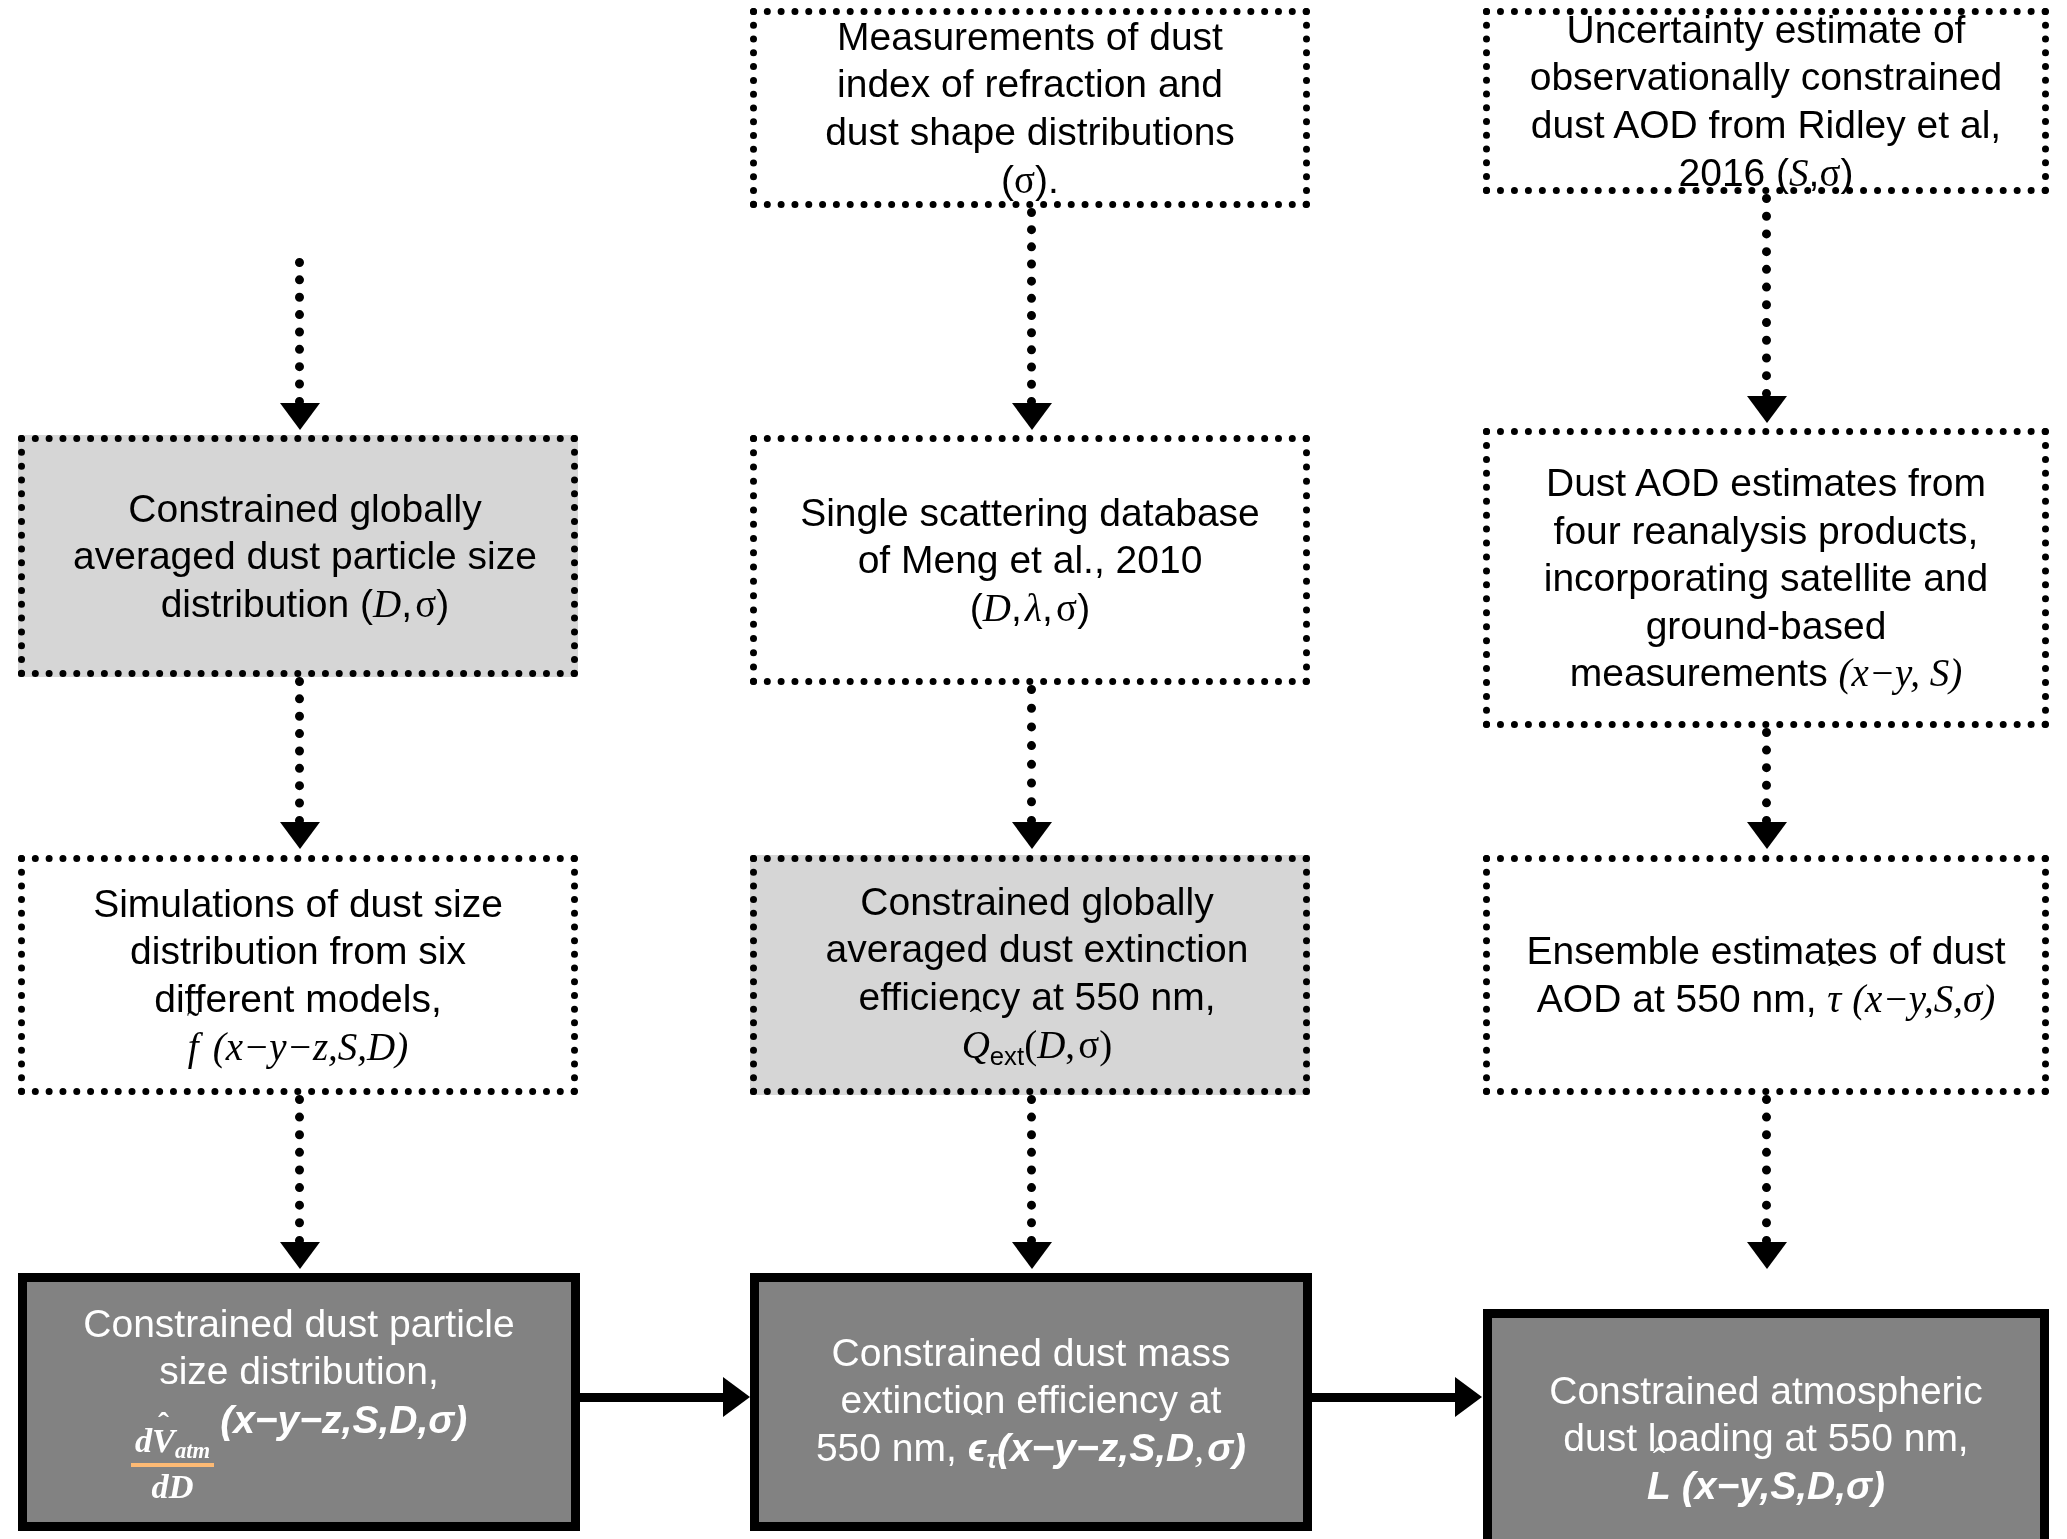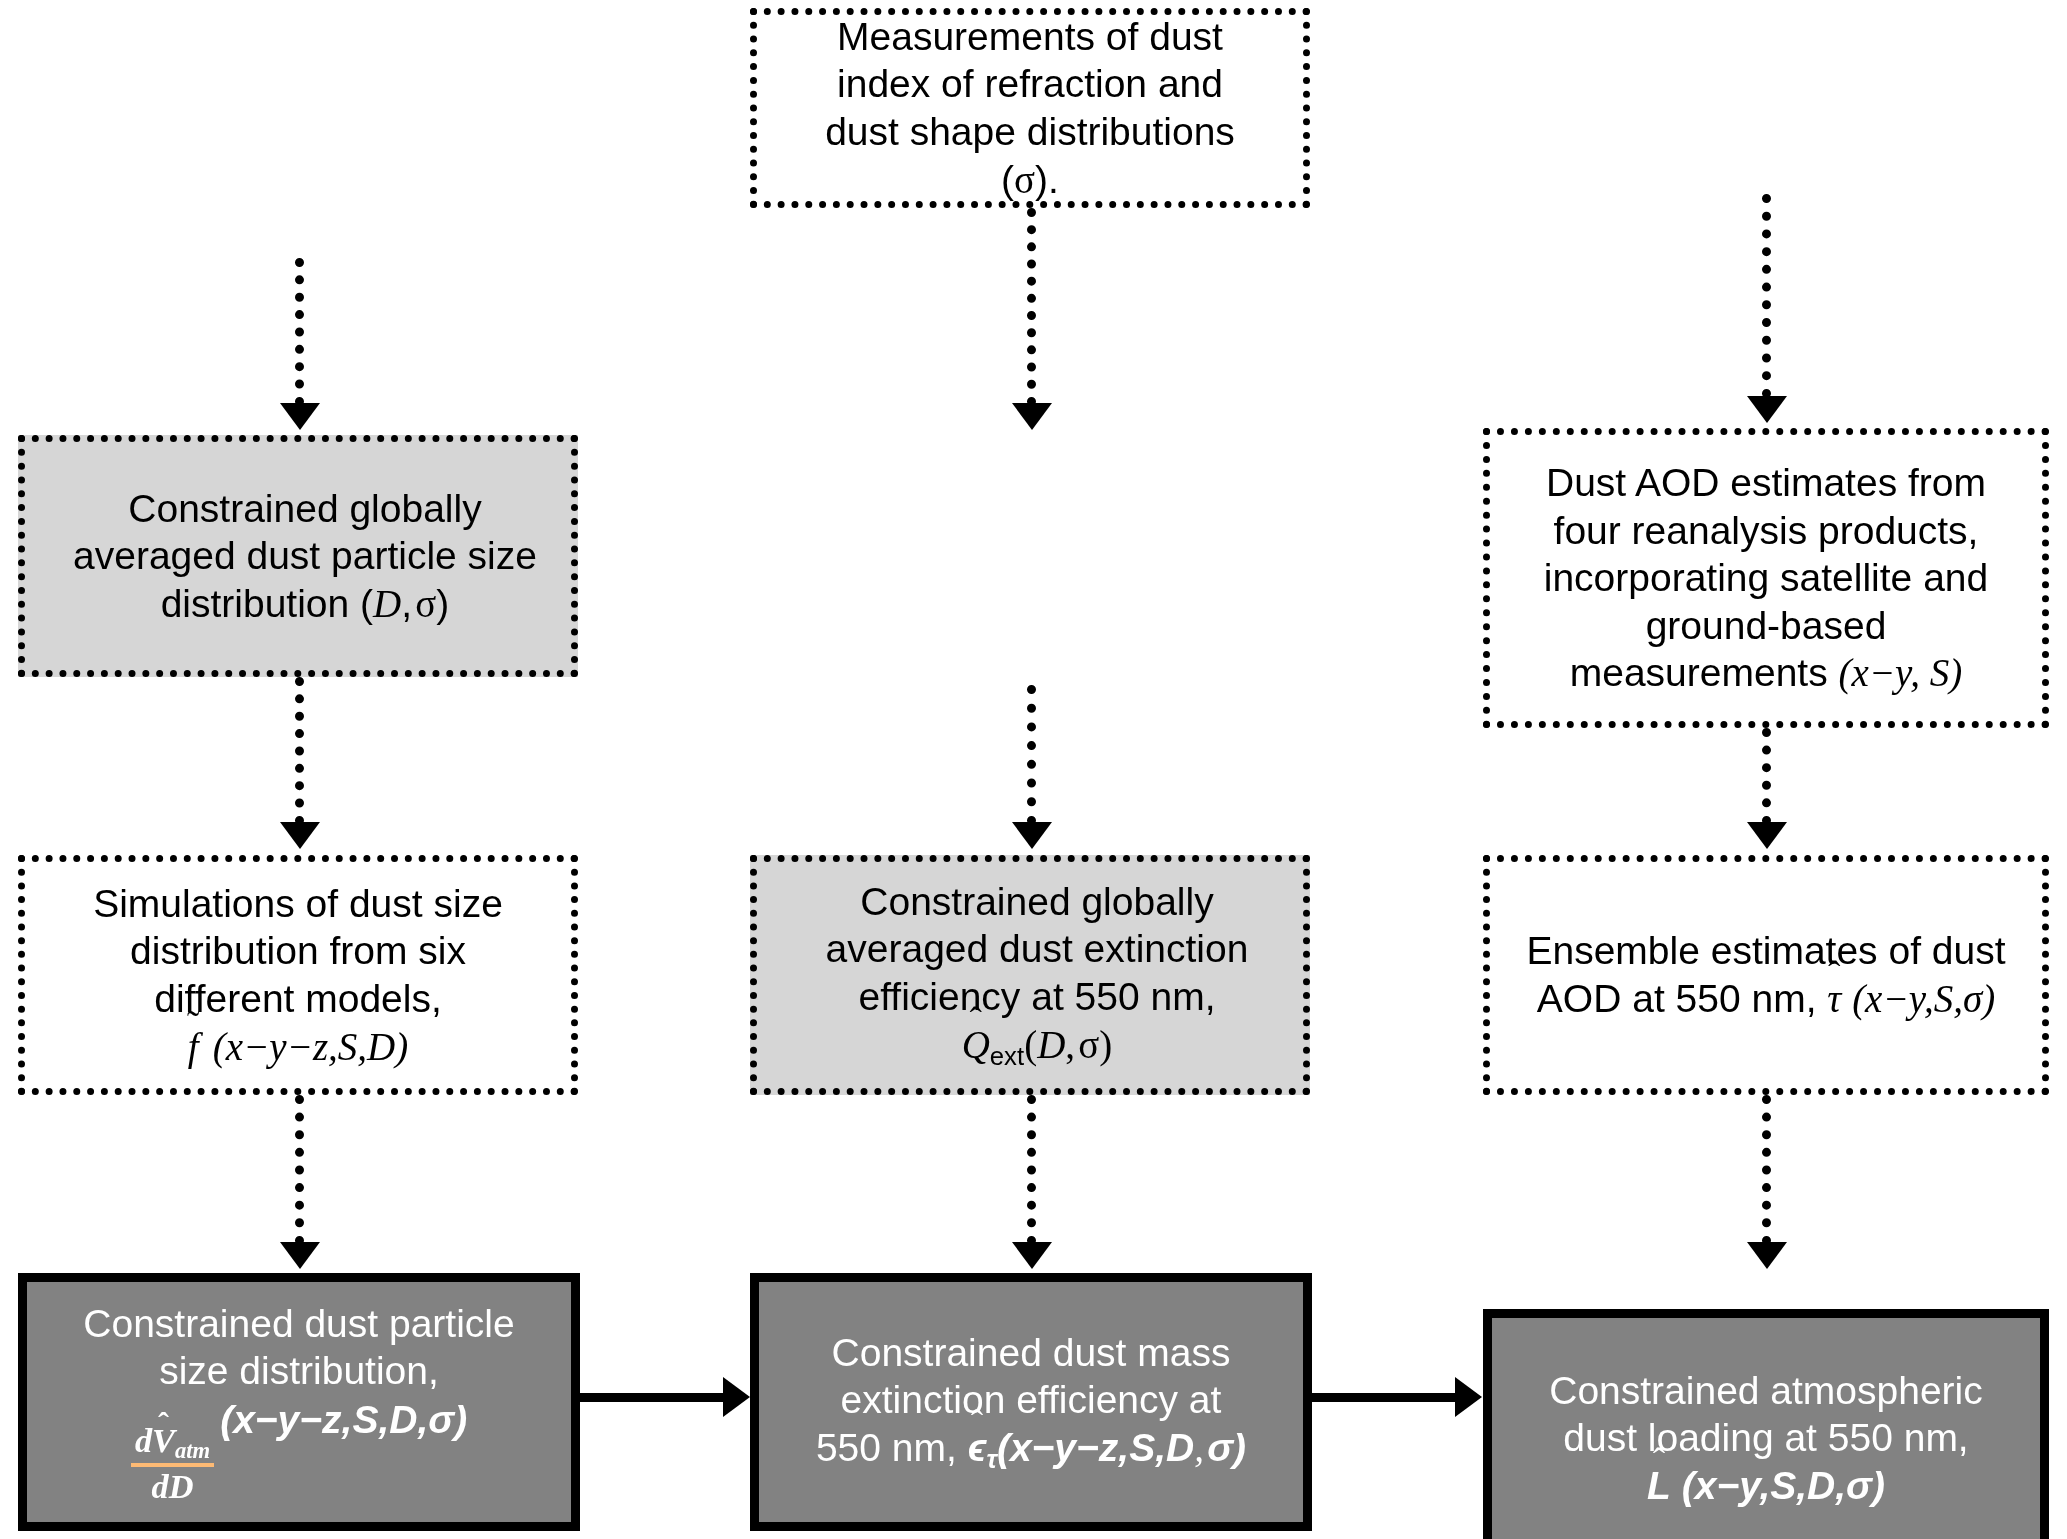--- a/index.html
+++ b/index.html
@@ -168,20 +168,26 @@
 
   <div class="node dotted" style="left:750px; top:8px; width:560px; height:200px;">
     <span class="txt">
       Measurements of dust<br>index of refraction and<br>dust shape distributions<br>(<span class="mup">σ</span>).
     </span>
   </div>
 
   <div class="vconn" style="left:1027px; top:208px; height:198px;"></div>
   <div class="vhead" style="left:1012px; top:403px;"></div>
 
+  <div class="node dotted" style="left:750px; top:435px; width:560px; height:250px;">
+    <span class="txt">
+      Single scattering database<br>of Meng et al., 2010<br>
+      (<span class="mi">D</span>, <span class="mi">λ</span>, <span class="mup">σ</span>)
+    </span>
+  </div>
 
   <div class="vconn" style="left:1027px; top:685px; height:140px;"></div>
   <div class="vhead" style="left:1012px; top:822px;"></div>
 
   <div class="node dotted shaded" style="left:750px; top:855px; width:560px; height:240px;">
     <span class="txt">
       Constrained globally<br>averaged dust extinction<br>efficiency at 550 nm,<br>
       <span class="hat-wrap"><span class="hat">̂</span><span class="mi">Q</span></span><span class="subup">ext</span><span class="mup">(</span><span class="mi">D</span><span class="mup">, σ)</span>
     </span>
   </div>
@@ -189,20 +195,26 @@
   <div class="vconn" style="left:1027px; top:1095px; height:150px;"></div>
   <div class="vhead" style="left:1012px; top:1242px;"></div>
 
   <div class="node solid" style="left:750px; top:1273px; width:562px; height:258px;">
     <span class="txt">
       Constrained dust mass<br>extinction efficiency at<br>550 nm,
       <span class="hat-wrap"><span class="hat">̂</span><span class="bmath">ϵ</span></span><span class="sub bmath">τ</span><span class="bmath">(x−y−z,S,D</span><span class="misans">, </span><span class="bmath">σ)</span>
     </span>
   </div>
 
+  <div class="node dotted" style="left:1483px; top:8px; width:566px; height:186px;">
+    <span class="txt">
+      Uncertainty estimate of<br>observationally constrained<br>dust AOD from Ridley et al,<br>
+      2016 (<span class="mi">S</span>,<span class="mup">σ</span>)
+    </span>
+  </div>
 
   <div class="vconn" style="left:1762px; top:194px; height:204px;"></div>
   <div class="vhead" style="left:1747px; top:396px;"></div>
 
   <div class="node dotted" style="left:1483px; top:428px; width:566px; height:300px;">
     <span class="txt">
       Dust AOD estimates from<br>four reanalysis products,<br>incorporating satellite and<br>ground-based<br>
       measurements <span class="misans">(x−y, S)</span>
     </span>
   </div>

